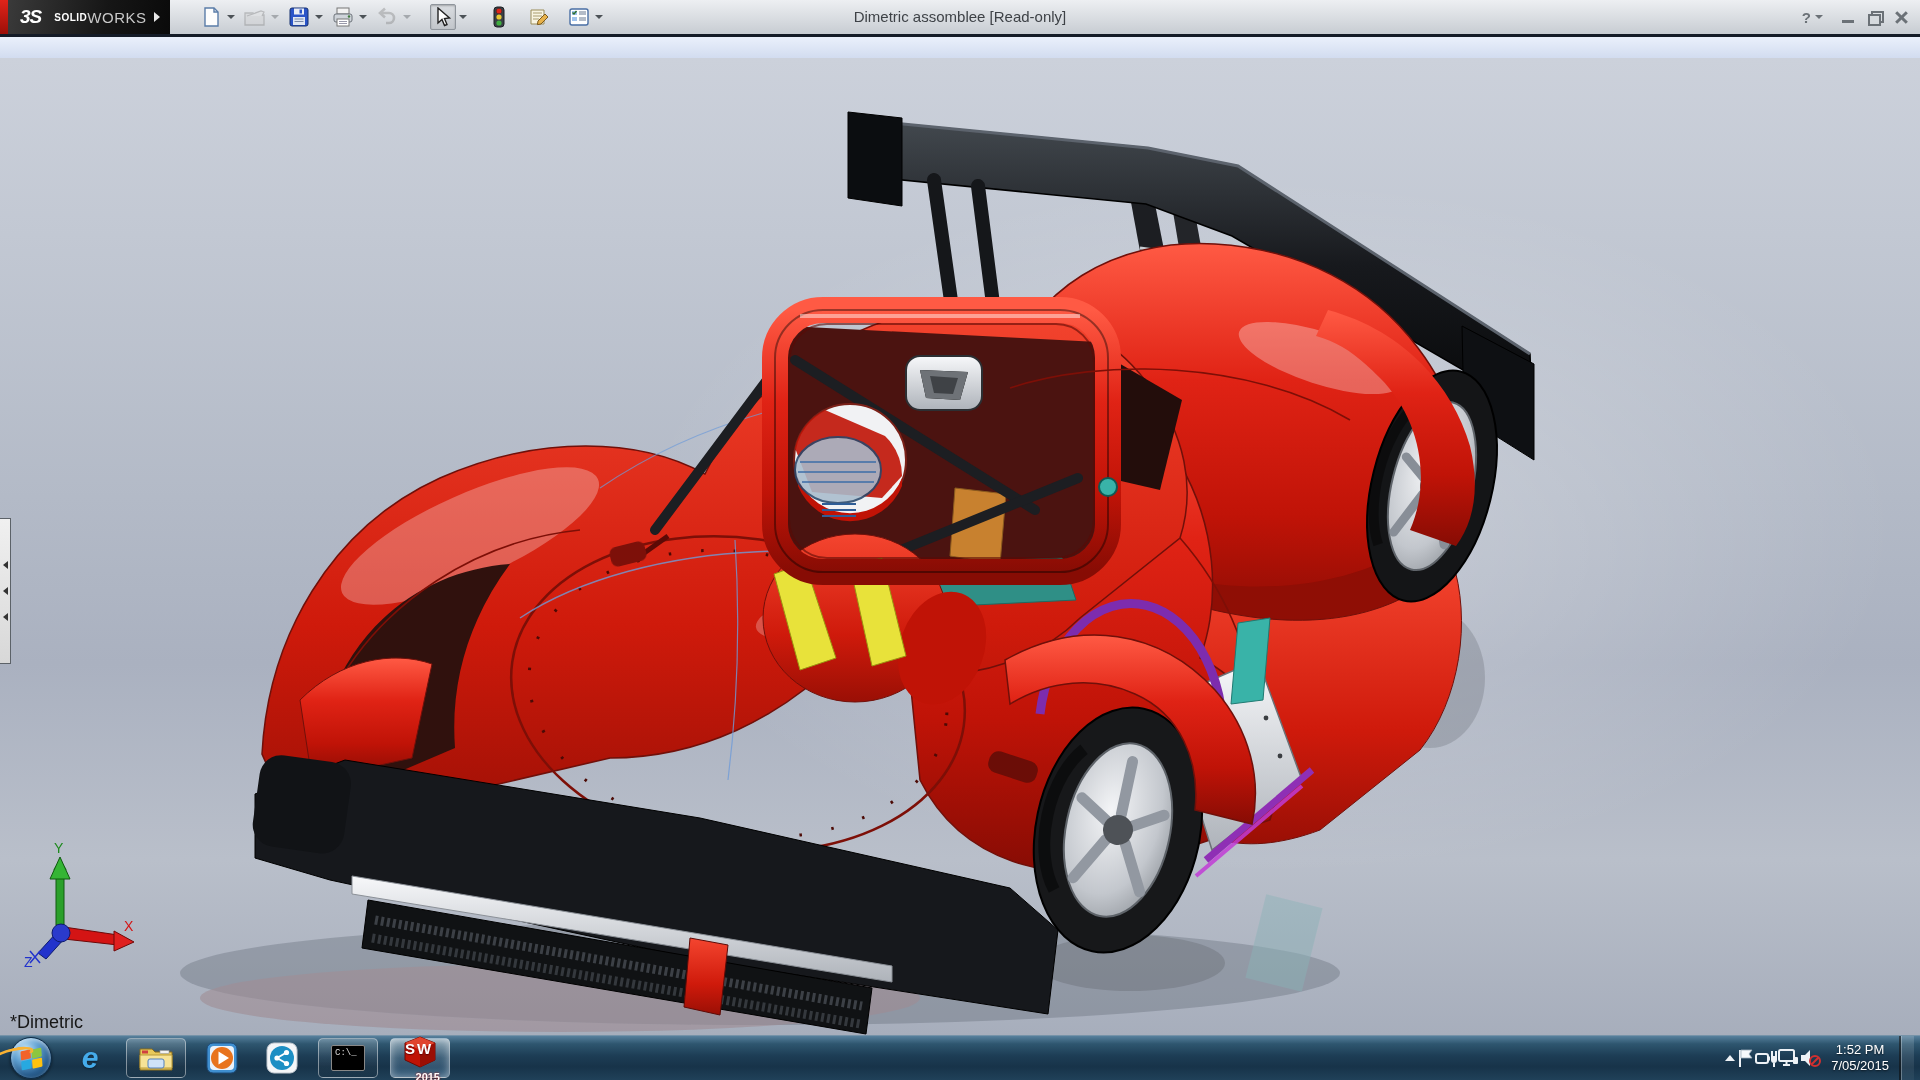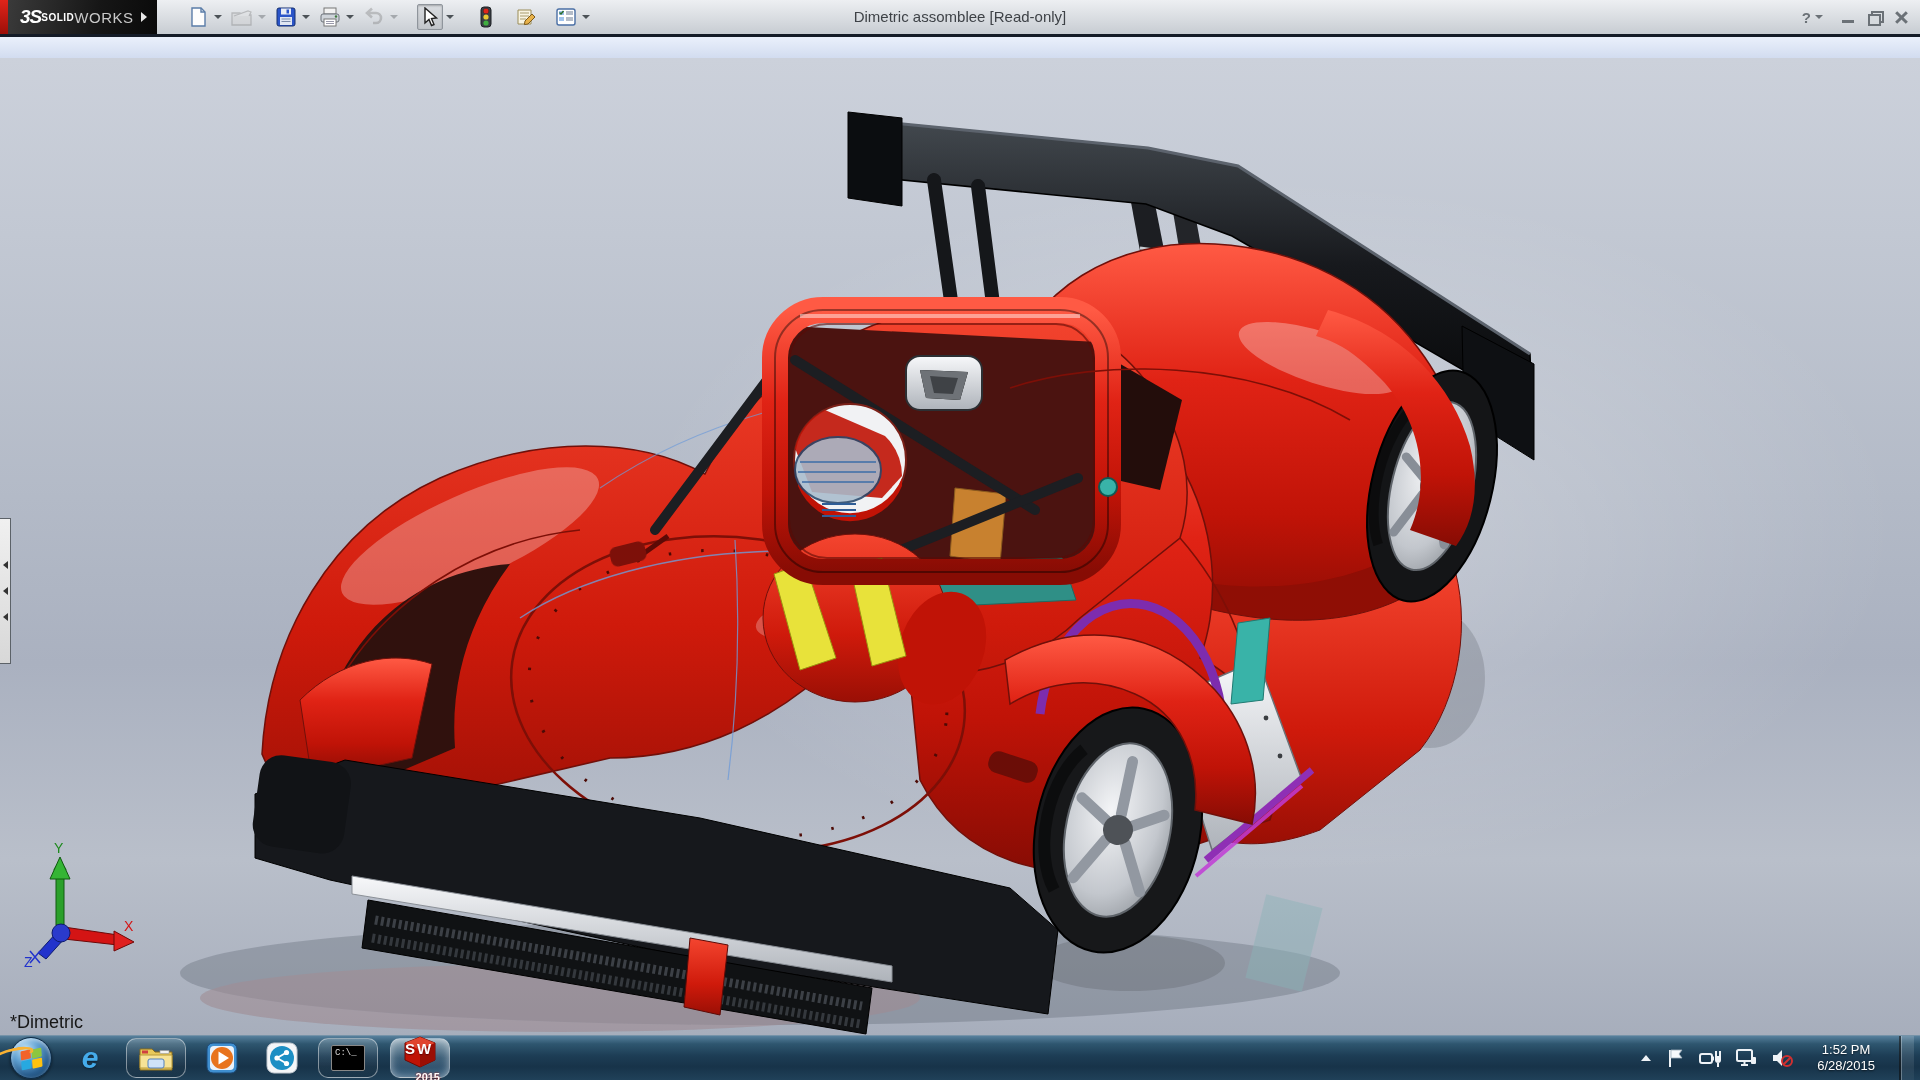--- a/index.html
+++ b/index.html
@@ -5,21 +5,21 @@
   * { box-sizing: border-box; margin: 0; padding: 0; }
   html,body { width:1920px; height:1080px; overflow:hidden; font-family:"Liberation Sans", sans-serif; background:#000; }
   .screen { position:relative; width:1920px; height:1080px; }
 
   
   .titlebar { position:absolute; left:0; top:0; width:1920px; height:34px;
     background:linear-gradient(#edeff2,#d3d7dc 70%,#c7ccd2); display:flex; align-items:center; }
   .win-red { width:8px; height:34px; background:linear-gradient(#e0241a,#9c0f08); flex:none; }
   .logo { height:34px; background:linear-gradient(100deg,#3a3a3a,#161616 60%,#0a0a0a); color:#fff;
     display:flex; align-items:center; padding:0 10px 0 12px; flex:none; }
-  .logo-mark { font-style:italic; font-weight:bold; font-size:19px; letter-spacing:-1px; margin-right:0; }
+  .logo-mark { font-style:italic; font-weight:bold; font-size:19px; letter-spacing:-1px; margin-right:13px; }
   .logo-bold { font-weight:bold; font-size:10px; letter-spacing:.5px; }
   .logo-light { font-weight:normal; font-size:15px; color:#c9c9c9; letter-spacing:.5px; }
   .logo-expand { width:0; height:0; border-left:6px solid #e8e8e8; border-top:5px solid transparent; border-bottom:5px solid transparent; margin-left:8px; cursor:pointer; }
 
   .maintools { display:flex; align-items:center; margin-left:28px; gap:2px; }
   .tbtn { width:26px; height:26px; display:flex; align-items:center; justify-content:center; border:1px solid transparent; border-radius:2px; }
   .tbtn.pressed { border-color:#8f959c; background:linear-gradient(#dadde1,#c2c6cb); box-shadow:inset 0 1px 2px rgba(0,0,0,.25); }
   .tbtn.disabled { opacity:.38; filter:grayscale(1); }
   .caret { width:0; height:0; border-top:4px solid #4c5257; border-left:4px solid transparent; border-right:4px solid transparent; margin:0 5px 0 1px; }
   .caret.disabled { opacity:.38; }
@@ -74,27 +74,27 @@
     box-shadow:inset 0 2px 4px rgba(255,255,255,.6), 0 1px 3px rgba(0,0,0,.5); border:1px solid #0d2b45; }
   .orb-flag { position:absolute; left:10px; top:11px; width:22px; height:20px; transform:rotate(-4deg); }
   .orb-flag i { position:absolute; width:10px; height:9px; border-radius:1px; }
   .orb-flag i:nth-child(1){ left:0; top:1px; background:#f3632a; transform:skewY(-8deg);}
   .orb-flag i:nth-child(2){ left:11px; top:0; background:#8dc63f; transform:skewY(-8deg);}
   .orb-flag i:nth-child(3){ left:0; top:11px; background:#27a9e0; transform:skewY(-8deg);}
   .orb-flag i:nth-child(4){ left:11px; top:10px; background:#ffc20e; transform:skewY(-8deg);}
   .tb-icons { display:flex; align-items:center; gap:12px; }
   .tb-plain { width:48px; height:42px; display:flex; align-items:center; justify-content:center; cursor:pointer; }
   .tb-btn { width:60px; height:40px; display:flex; align-items:center; justify-content:center; cursor:pointer;
-    border:1px solid rgba(255,255,255,.45); border-radius:10px;
+    border:1px solid rgba(255,255,255,.45); border-radius:5px;
     background:linear-gradient(rgba(255,255,255,.22),rgba(255,255,255,.06) 50%,rgba(0,0,0,.12)); }
   .tb-btn.active { background:linear-gradient(rgba(255,255,255,.45),rgba(170,210,240,.25) 50%,rgba(90,150,200,.3));
     box-shadow:inset 0 0 8px rgba(255,255,255,.5); }
   .ie-e { font-size:30px; font-weight:bold; font-style:italic; color:#45aceb; text-shadow:0 1px 2px rgba(0,0,0,.4); position:relative; }
   .ie-ring { position:absolute; left:-6px; top:12px; width:40px; height:12px; border:3px solid #f9b233; border-radius:50%; border-bottom-color:transparent; transform:rotate(-12deg); }
-  .tray { margin-left:auto; display:flex; align-items:center; gap:14px; padding-right:6px; }
+  .tray { margin-left:auto; display:flex; align-items:center; padding-right:6px; }
   .tray-ic { cursor:pointer; display:flex; align-items:center; }
   .clock { text-align:center; color:#fff; font-size:13px; line-height:16px; cursor:pointer; padding:0 10px; text-shadow:0 1px 2px rgba(0,0,0,.6); }
   .show-desktop { width:15px; height:45px; background:linear-gradient(rgba(255,255,255,.16),rgba(255,255,255,.04));
     border-left:2px solid rgba(0,0,0,.55); box-shadow:inset 1px 0 0 rgba(255,255,255,.3); cursor:pointer; }
   .cmd-face { width:34px; height:26px; background:#000; border:1px solid #888; border-radius:2px; color:#ddd;
     font-family:"Liberation Mono", monospace; font-size:9px; padding:2px 3px; text-align:left; }
   .sw-cube { position:relative; width:34px; height:44px; }
   .sw-letters { position:absolute; left:2px; top:4px; font-weight:bold; font-size:15px; color:#fff; text-shadow:0 1px 1px #600; letter-spacing:2px; }
   .sw-year { position:absolute; right:-3px; bottom:-3px; font-size:11px; font-weight:bold; color:#fff; text-shadow:0 0 2px #a00; }
 </style>
@@ -589,19 +589,19 @@
       </span>
       <span class="tray-ic">
         <svg width="22" height="20" viewBox="0 0 22 20">
             <path d="M2,7 h4 l5,-5 v16 l-5,-5 h-4 z" fill="#eef2f6"></path>
             <circle cx="16" cy="13" r="5" fill="none" stroke="#d03030" stroke-width="2"></circle>
             <path d="M12.5,16.5 L19.5,9.5" stroke="#d03030" stroke-width="2"></path>
           </svg>
       </span>
       <div class="clock">
         <div>1:52 PM</div>
-        <div>6/28/2015</div>
+        <div>7/05/2015</div>
       </div>
       <div class="show-desktop"></div>
     </div>
   </div>
 
 </div>
 
 </body></html>

